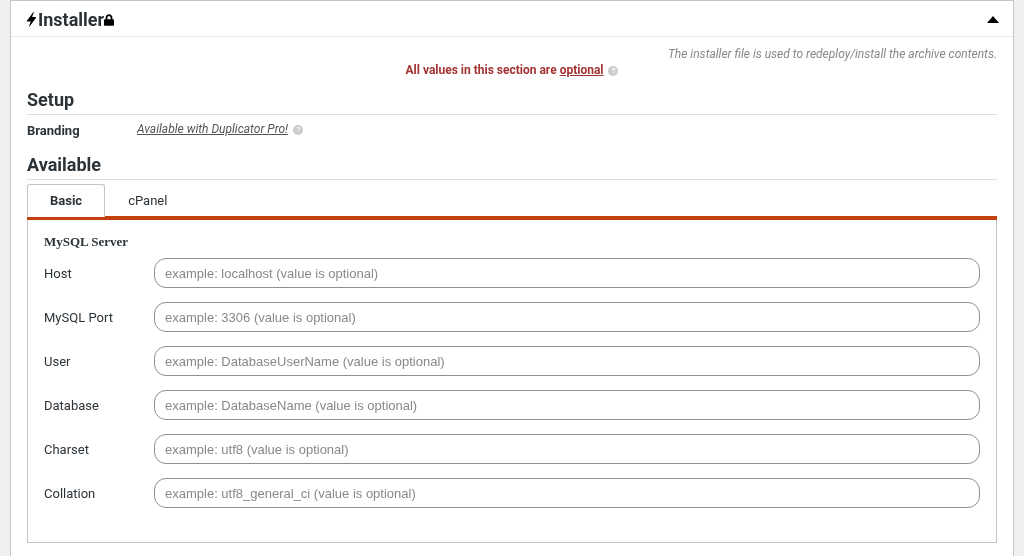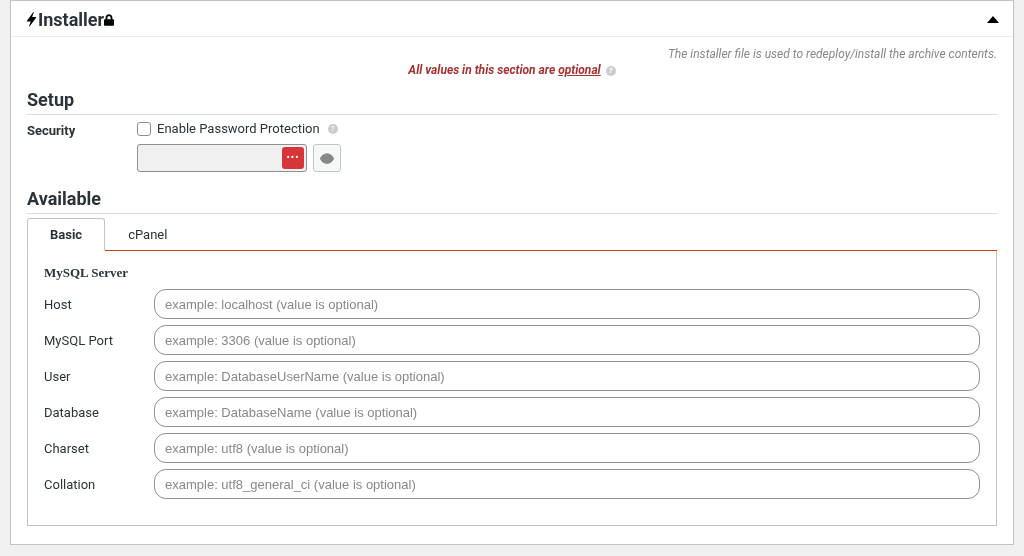--- a/index.html
+++ b/index.html
@@ -47,21 +47,20 @@
   }
   .info-line1 {
     text-align: right;
     font-style: italic;
     color: #888;
     font-size: 12px;
     margin-bottom: 2px;
   }
   .info-line2 {
     text-align: center;
-    font-style: italic;
     font-weight: 700;
     color: #a23333;
     font-size: 12px;
     margin-bottom: 8px;
   }
   .info-line2 .underline { text-decoration: underline; }
   .help-dot {
     display:inline-block; width:10px; height:10px; border-radius:50%;
     background:#ccc; color:#fff; font-size:8px; line-height:10px;
     text-align:center; vertical-align:middle; margin-left:2px;
@@ -113,39 +112,39 @@
     background:#d63638; border-radius:3px; cursor:pointer;
     display:flex; align-items:center; justify-content:center;
   }
   .pw-red-btn-dots { color:#fff; font-size:10px; letter-spacing:1px; line-height:1; }
   .pw-eye {
     width:28px; height:28px; border:1px solid #c3c4c7; border-radius:3px;
     background:#f6f7f7; display:flex; align-items:center; justify-content:center;
     cursor:pointer;
   }
   .tabs {
-    display:flex; border-bottom:1px solid #c2410c; margin-top:4px;
+    display:flex; border-bottom:4px solid #c2410c; margin-top:4px;
   }
   .tab {
     padding:8px 22px; font-size:13px; font-weight:400; color:#2c3338;
     border:1px solid transparent; border-bottom:none; cursor:pointer;
     margin-bottom:-1px;
   }
   .tab.active {
     font-weight:700; border-color:#c3c4c7; border-bottom:1px solid #fff;
     background:#fff; border-top-left-radius:3px; border-top-right-radius:3px;
   }
   .tab-content {
     border:1px solid #c3c4c7; border-top:none; padding:14px 16px 20px 16px;
   }
   .subheading {
     font-weight:700; font-size:13px; margin-bottom:8px;font-family:Liberation Serif, serif;
   }
   .form-row {
-    display:flex; align-items:center; margin-bottom:6px;
+    display:flex; align-items:center; margin-bottom:14px;
   }
   .form-label {
     width:110px; font-size:13px; color:#2c3338;
   }
   .form-input {
     flex:1; height:30px; border:1px solid #8c8f94; border-radius:12px;
     padding:0 10px; font-size:13px; color:#2c3338;
   }
   .form-input::placeholder { color:#888; }
   .footer {
@@ -176,44 +175,28 @@
 
   <div class="panel-body">
     <div class="info-line1">The installer file is used to redeploy/install the archive contents.</div>
     <div class="info-line2">
       <span>All values in this section are </span><span class="underline">optional</span>
       <span class="help-dot">?</span>
     </div>
 
     <div class="section-heading">Setup</div>
 
-
     <div class="row">
-      <div class="row-label">Security</div>
+      <div class="row-label">Branding</div>
       <div class="row-value">
-        <div class="sec-row">
-          <div class="sec-checkbox"></div>
-          <span>Enable Password Protection</span>
-          <span class="help-dot">?</span>
-        </div>
-        <div class="pw-row">
-          <div class="pw-input-wrap">
-            <input class="pw-input" type="password" disabled="" value="" style="">
-            <div class="pw-red-btn">
-              <span class="pw-red-btn-dots">•••</span>
-            </div>
-          </div>
-          <div class="pw-eye">
-            <svg width="14" height="14" viewBox="0 0 576 512">
-                <path fill="#888" d="M288 144c-79 0-144 65-144 144s65 144 144 144 144-65 144-144-65-144-144-144zm0 240c-53 0-96-43-96-96s43-96 96-96 96 43 96 96-43 96-96 96zm285-117C518 152 411 64 288 64S58 152 3 267c-4 9-4 21 0 30 55 115 162 203 285 203s230-88 285-203c4-9 4-21 0-30z"></path>
-              </svg>
-          </div>
-        </div>
-      </div>
-    </div>
+        <a class="pro-link">Available with Duplicator Pro!</a>
+        <span class="help-dot">?</span>
+      </div>
+    </div>
+
 
     <div class="section-heading">Available</div>
 
     <div class="tabs">
       <div class="tab active">Basic</div>
       <div class="tab">cPanel</div>
     </div>
 
     <div class="tab-content">
       <div class="subheading">MySQL Server</div>

